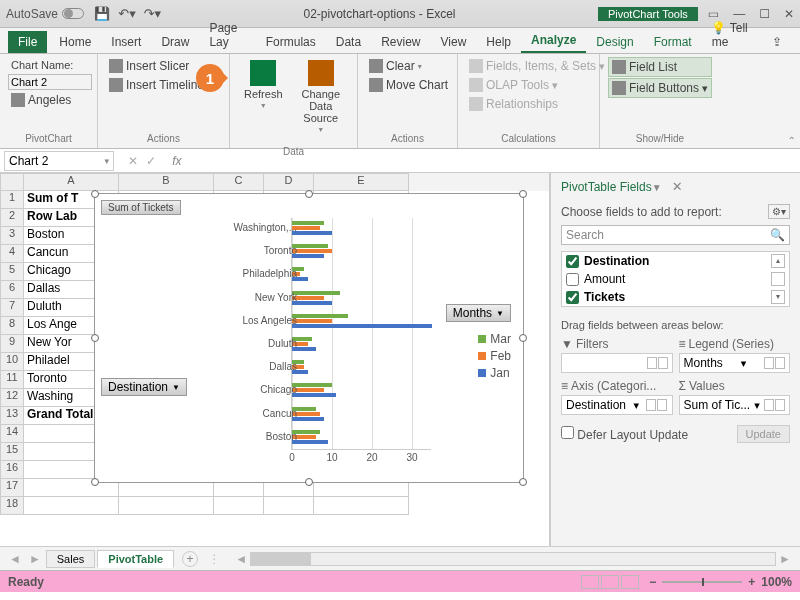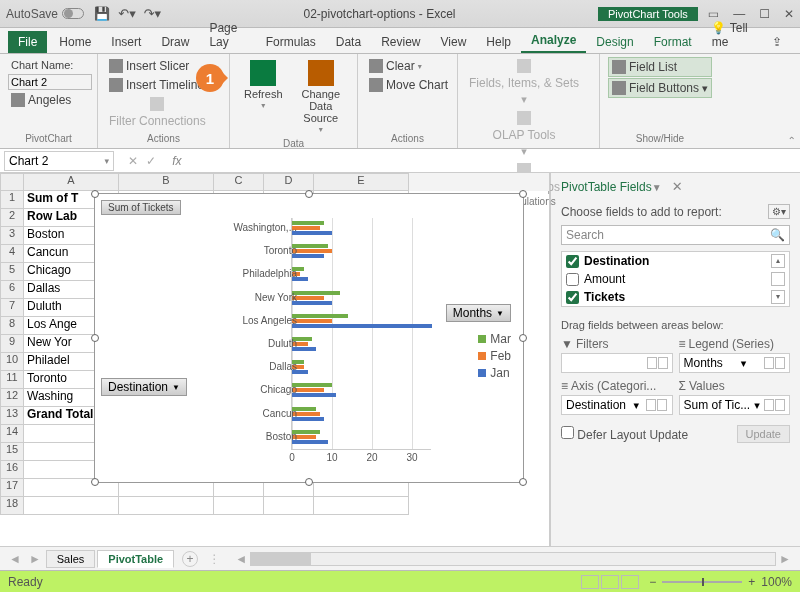--- a/index.html
+++ b/index.html
@@ -13,25 +13,25 @@
 .titlebar .fname { flex:1; text-align:center; color:#444; font-size:12px; }
 .titlebar .tooltab { background:#217346; color:#fff; padding:1px 10px; font-size:11px; }
 .winbtns { display:flex; gap:14px; margin-left:10px; color:#555; font-size:13px; }
 .tabs { height:26px; background:#f3f3f3; display:flex; align-items:flex-end; padding:0 8px; border-bottom:1px solid #bbb; }
 .tabs .tab { padding:4px 10px; color:#444; font-size:12px; cursor:pointer; }
 .tabs .tab.active { color:#217346; border-bottom:2px solid #217346; font-weight:600; }
 .tabs .tab.context { color:#217346; }
 .tabs .tab.file { background:#217346; color:#fff; margin-right:2px; }
 .tabs .spacer { flex:1; }
 .ribbon { height:95px; background:#f3f3f3; border-bottom:1px solid #bbb; display:flex; position:relative; }
-.rgroup { border-right:1px solid #ccc; padding:3px 8px 2px; display:flex; flex-direction:column; height:100%; }
+.rgroup { border-right:1px solid #ccc; padding:3px 8px 2px; display:flex; flex-direction:column; height:100%;gap:8px; }
 .rgroup .label { font-size:10px; color:#777; text-align:center; margin-top:auto; padding-bottom:2px; }
 .rgroup .body { display:flex; gap:4px; flex:1; }
 .rctl { display:flex; align-items:center; gap:3px; color:#444; font-size:11px; padding:2px 3px; white-space:nowrap; }
-.rctl.disabled { color:#aaa;flex-direction:column; }
+.rctl.disabled { color:#aaa; }
 .rctl .ic { width:14px; height:14px; background:#888; display:inline-block; }
 .vstack { display:flex; flex-direction:column; gap:1px; }
 .bigbtn { display:flex; flex-direction:column; align-items:center; justify-content:flex-start; padding:3px 6px; gap:2px; }
 .bigbtn .bigic { width:26px; height:26px; background:#0a7b40; }
 .bigbtn .bigic.cd { background:#b85c00; }
 .bigbtn span { font-size:11px; color:#444; text-align:center; line-height:1.1; }
 .namebox-bar { height:24px; background:#fff; border-bottom:1px solid #ccc; display:flex; align-items:center; }
 .namebox { width:110px; height:20px; border:1px solid #ccc; margin:0 4px; padding:1px 4px; font-size:12px; display:flex; align-items:center; justify-content:space-between; }
 .namebox .dd { color:#888; font-size:9px; }
 .fx-ctl { display:flex; gap:8px; padding:0 10px; color:#aaa; font-size:12px; }
@@ -84,21 +84,21 @@
 .fp-defer { display:flex; justify-content:space-between; align-items:center; margin-top:10px; font-size:11px; color:#555; }
 .fp-defer button { background:#e8e8e8; border:1px solid #ccc; padding:2px 8px; font-size:11px; color:#999; }
 .sheettabs { height:24px; background:#f3f3f3; border-top:1px solid #ccc; display:flex; align-items:center; padding:0 6px; gap:2px; }
 .sheettabs .nav { color:#aaa; padding:0 3px; }
 .sheettabs .stab { padding:2px 10px; font-size:11px; border:1px solid #ccc; background:#eee; }
 .sheettabs .stab.active { background:#fff; border-bottom-color:#fff; color:#217346; font-weight:600; }
 .sheettabs .plus { border:1px solid #ccc; border-radius:50%; width:16px; height:16px; text-align:center; line-height:14px; color:#888; margin-left:6px; }
 .sheettabs .hscroll { flex:1; display:flex; align-items:center; margin-left:10px; }
 .sheettabs .hscroll .track { flex:1; height:14px; border:1px solid #ccc; background:#eee; position:relative; }
 .sheettabs .hscroll .thumb { position:absolute; left:0; width:60px; height:12px; background:#ccc; }
-.statusbar { height:22px; background:#bef264; border-top:1px solid #bbb; display:flex; align-items:center; padding:0 8px; font-size:11px; color:#555; }
+.statusbar { height:22px; background:#f9a8d4; border-top:1px solid #bbb; display:flex; align-items:center; padding:0 8px; font-size:11px; color:#555;font-weight:bold; }
 .statusbar .spacer { flex:1; }
 .statusbar .view { display:flex; gap:2px; margin-right:10px; }
 .statusbar .view span { width:18px; height:14px; border:1px solid #bbb; }
 .statusbar .zoom { display:flex; align-items:center; gap:6px; }
 .statusbar .zline { width:80px; height:2px; background:#aaa; position:relative; }
 .statusbar .zline::after { content:""; position:absolute; left:50%; top:-3px; width:2px; height:8px; background:#555; }
 .callout { position:absolute; width:28px; height:28px; background:#ED7D31; border-radius:50%; color:#fff; font-weight:bold; font-size:15px; display:flex; align-items:center; justify-content:center; z-index:50; }
 .callout::after { content:""; position:absolute; right:-10px; top:8px; border:6px solid transparent; border-left-color:#ED7D31; }
 input.cellin { border:none; width:80px; font-size:11px; background:transparent; }
 </style>
@@ -164,24 +164,20 @@
   <div class="rgroup" style="width:132px">
     <div class="body">
         <div class="vstack">
       <div class="rctl">
             <span class="ic"></span>
             <span>Insert Slicer</span>
           </div>
       <div class="rctl">
             <span class="ic"></span>
             <span>Insert Timeline</span>
-          </div>
-      <div class="rctl disabled">
-            <span class="ic" style="background:#ccc"></span>
-            <span>Filter Connections</span>
           </div>
     </div>
       </div>
     <div class="label">Actions</div>
   </div>
 
   <div class="rgroup" style="width:128px">
     <div class="body">
       <div class="bigbtn">
           <div class="bigic"></div>

